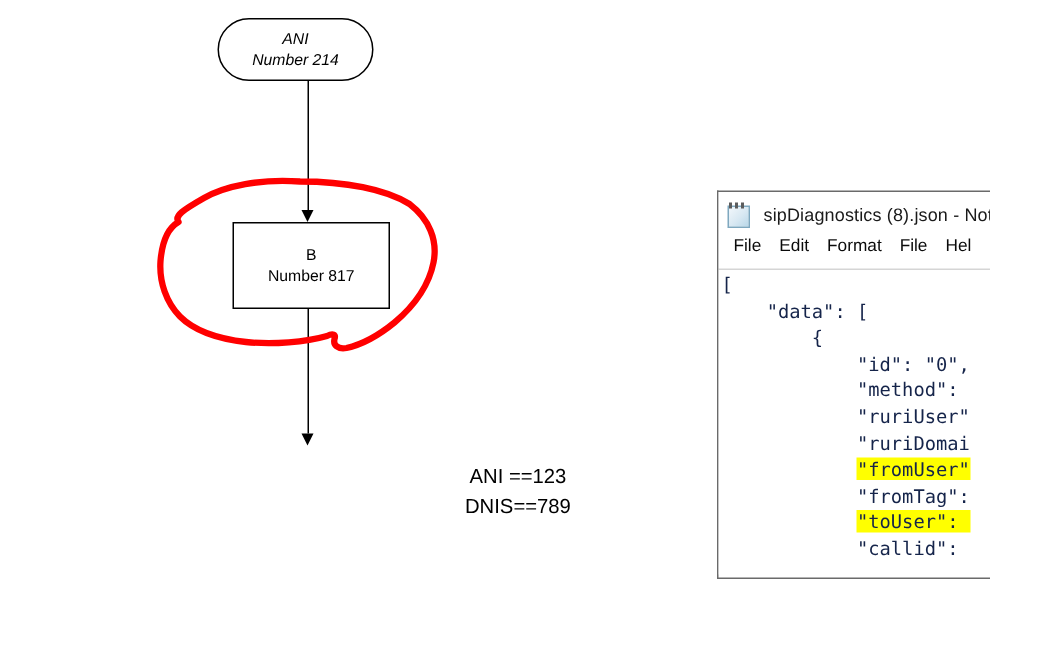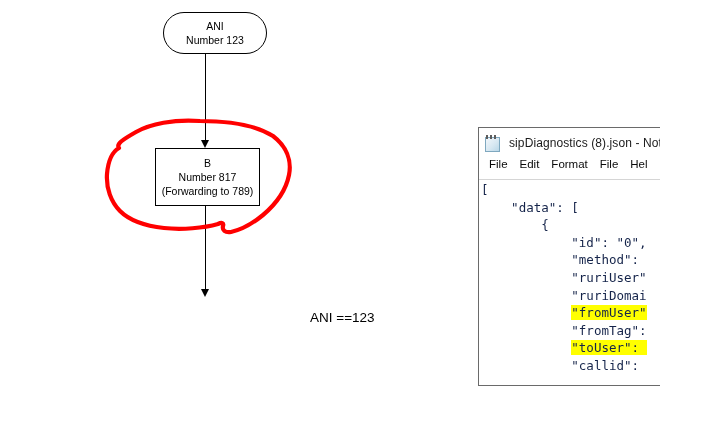--- a/index.html
+++ b/index.html
@@ -33,25 +33,26 @@
     flex-direction: column;
     align-items: center;
     justify-content: center;
     text-align: center;
     color: #000000;
     font-size: 10.5px;
     line-height: 14px;
     z-index: 3;
   }
   #node-ani {
-    left: 163px;
+    left: 145px;
     top: 12px;
     width: 104px;
     height: 42px;
     border-radius: 21px;
+    font-style: italic;
   }
   #node-b {
     left: 155px;
     top: 148px;
     width: 105px;
     height: 58px;
     border-radius: 0;
   }
   #node-genesys {
     left: 152px;
@@ -221,32 +222,31 @@
     z-index: 6;
   }
 </style>
 </head>
 <body>
 
 <div id="flowchart-canvas">
 
   <div class="shape" id="node-ani">
     <span class="line">ANI</span>
-    <span class="line">Number 123</span>
+    <span class="line">Number 214</span>
   </div>
 
   <div class="connector" id="conn-1">
     <div class="conn-line"></div>
     <div class="arrowhead"></div>
   </div>
 
   <div class="shape" id="node-b">
     <span class="line">B</span>
     <span class="line">Number 817</span>
-    <span class="line">(Forwarding to 789)</span>
   </div>
 
   <div class="connector" id="conn-2">
     <div class="conn-line"></div>
     <div class="arrowhead"></div>
   </div>
 
 
   <svg id="red-annotation" viewBox="0 0 200 125">
     <path d="M 100 3
@@ -259,20 +259,21 @@
              C 122 104, 124 105, 123 108
              C 122 112, 125 115, 131 114
              C 140 112, 152 106, 163 97
              C 176 86, 186 72, 189 57
              C 192 42, 186 28, 173 18
              C 157 8, 130 3, 100 3 Z" fill="none" stroke="#ff0000" stroke-width="4.2" stroke-linecap="round" stroke-linejoin="round"></path>
   </svg>
 
   <div id="condition-text">
     <span class="line">ANI ==123</span>
+    <span class="line">DNIS==789</span>
   </div>
 </div>
 
 <div id="notepad-window">
 
   <div id="notepad-titlebar">
     <div id="notepad-icon">
       <div class="pad-body"></div>
       <div class="pad-rings">
           <i></i>

